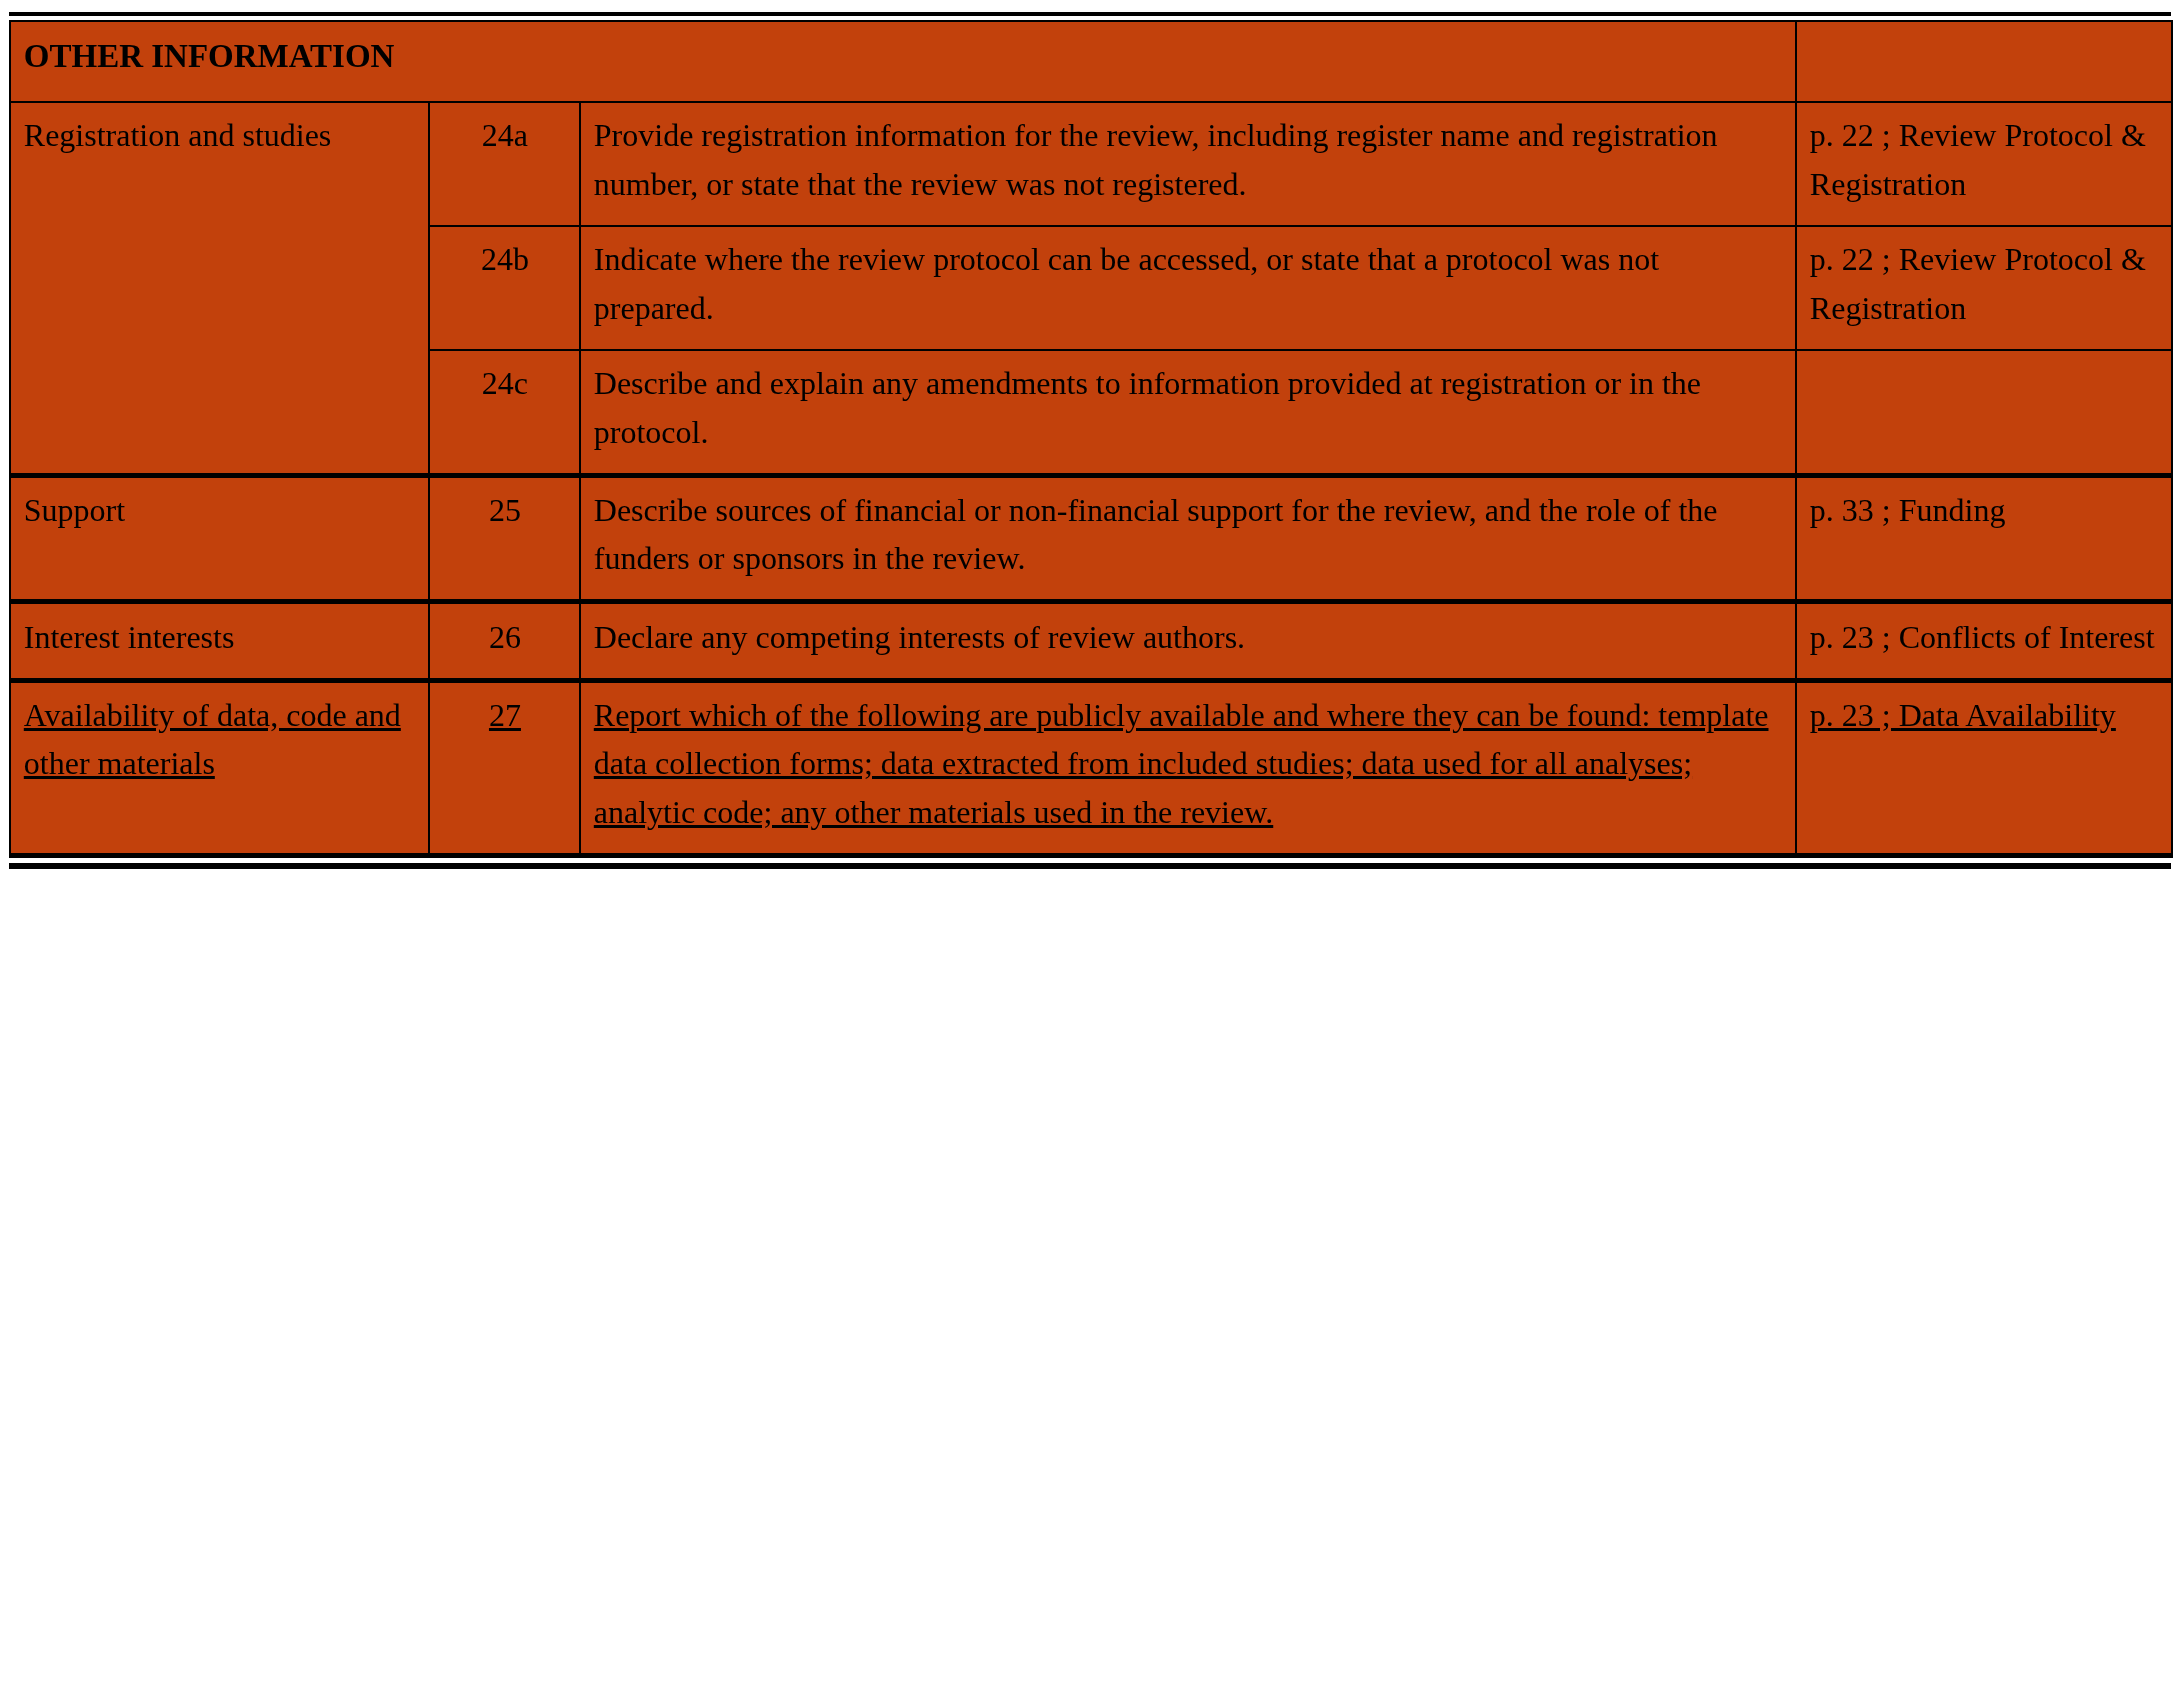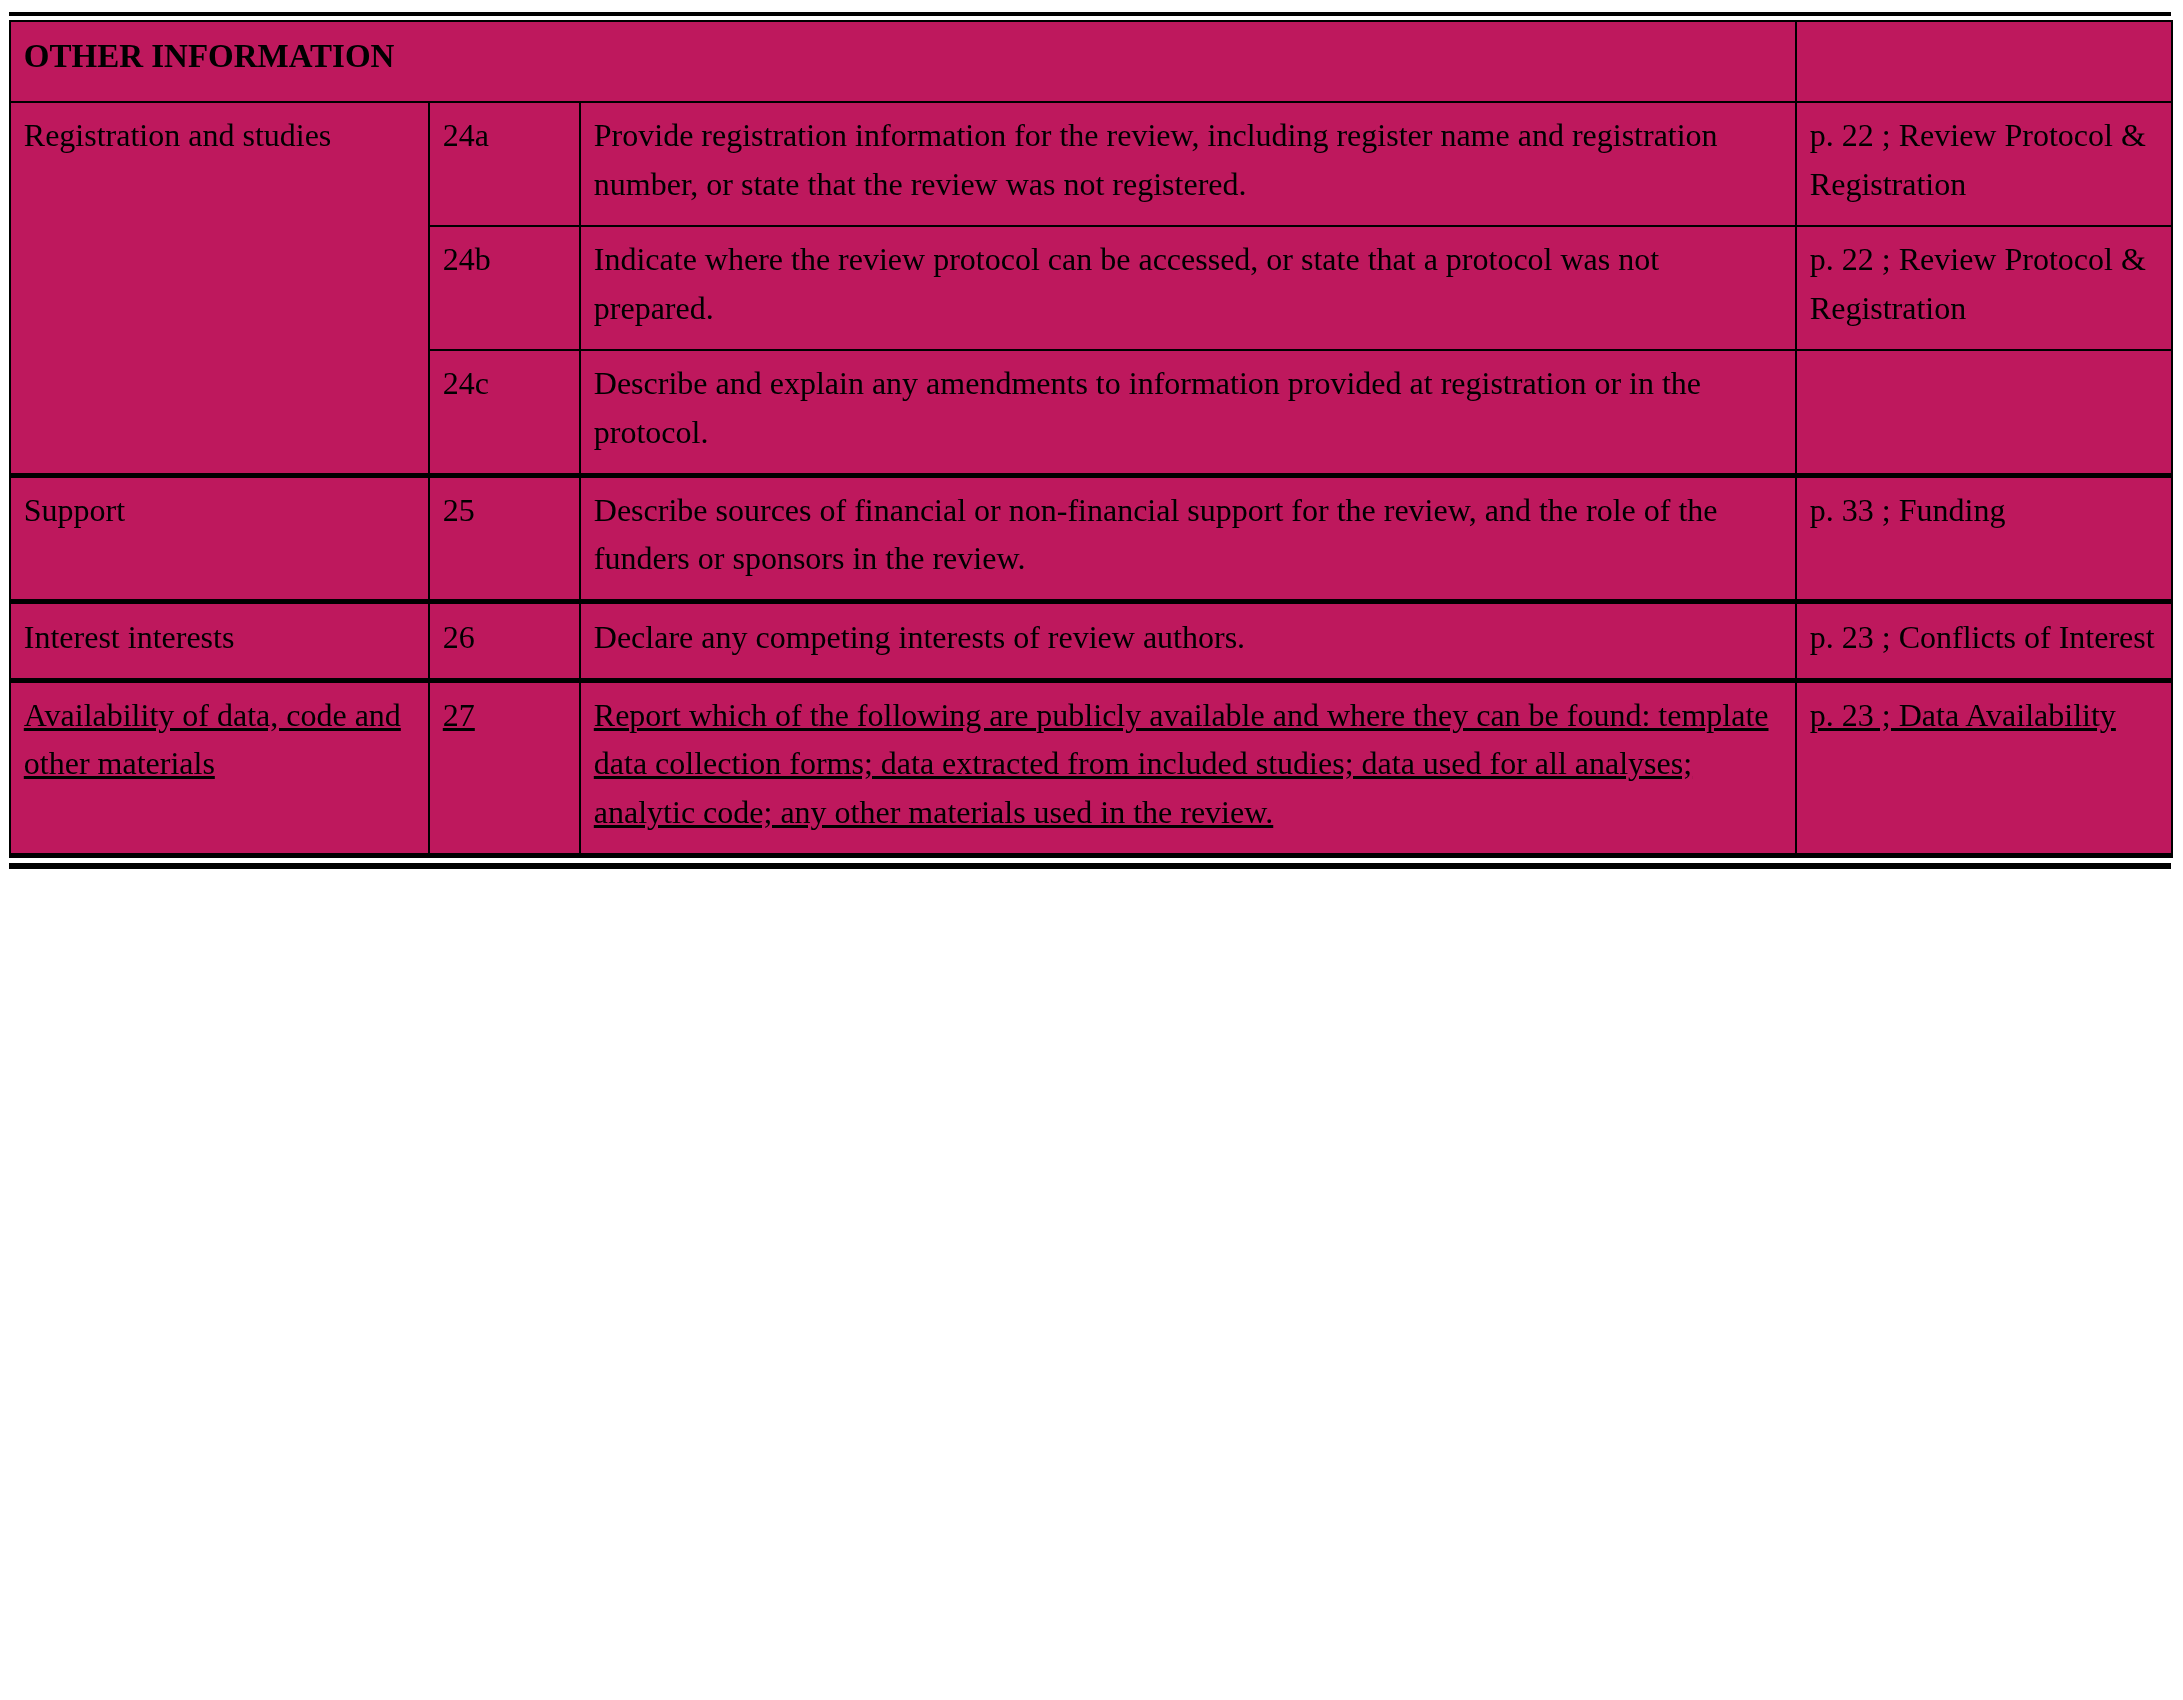--- a/index.html
+++ b/index.html
@@ -48,21 +48,21 @@
     width: 2162px;
     table-layout: fixed;
     font-size: 32px;
     line-height: 1.52;
   }
 
   table.prisma td {
     border: 2.3px solid #000;
     vertical-align: top;
     padding: 8.2px 11.7px 16.4px 13px;
-    background: #be185d;
+    background: #c2410c;
   }
 
   
   col.c-name { width: 419px; }
   col.c-num  { width: 151px; }
   col.c-desc { width: 1216px; }
   col.c-loc  { width: 376px; }
 
   
   td.section-head {
@@ -75,21 +75,21 @@
     height: 54px;
     vertical-align: top;
   }
   td.section-head-blank {
     background: #fefccc;
     border-top: 5.3px solid #000;
     border-bottom: 5.3px solid #000;
   }
 
   td.num {
-    text-align: left;
+    text-align: center;
     padding-right: 15.2px;
     white-space: nowrap;
   }
 
   td.shaded {
     background: #cfcfcf;
   }
 
   
   tr.group-start > td {

